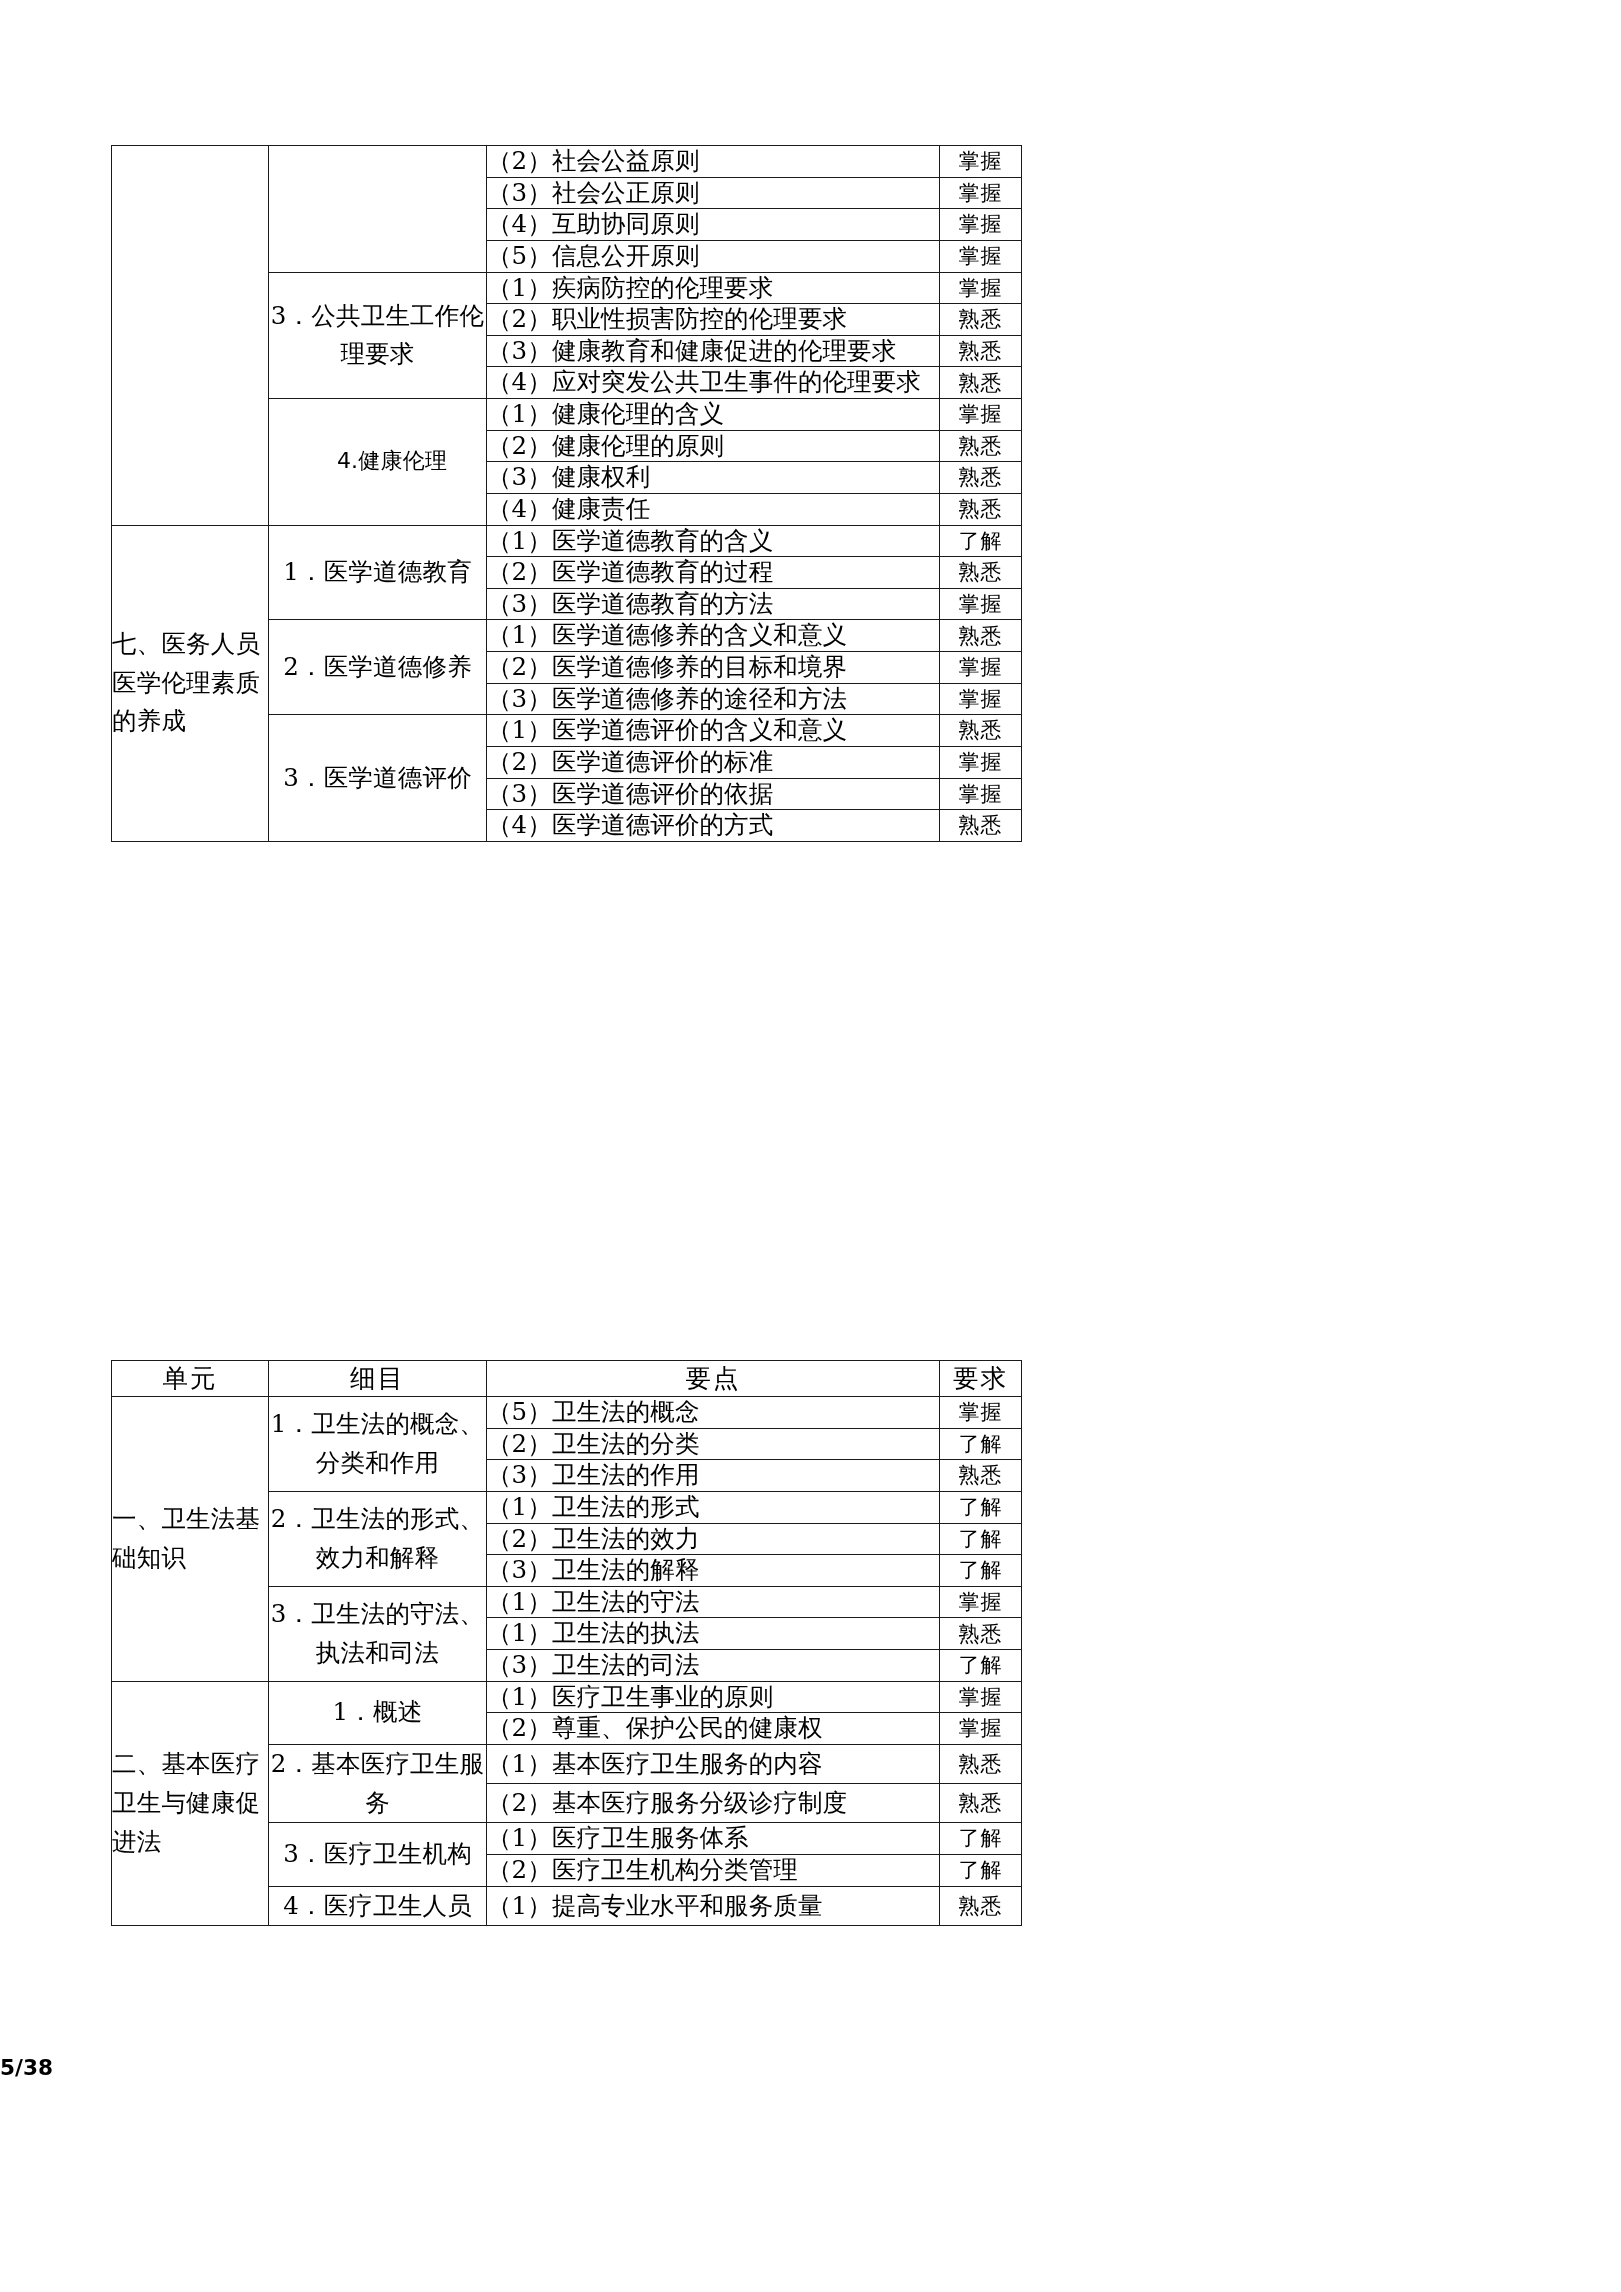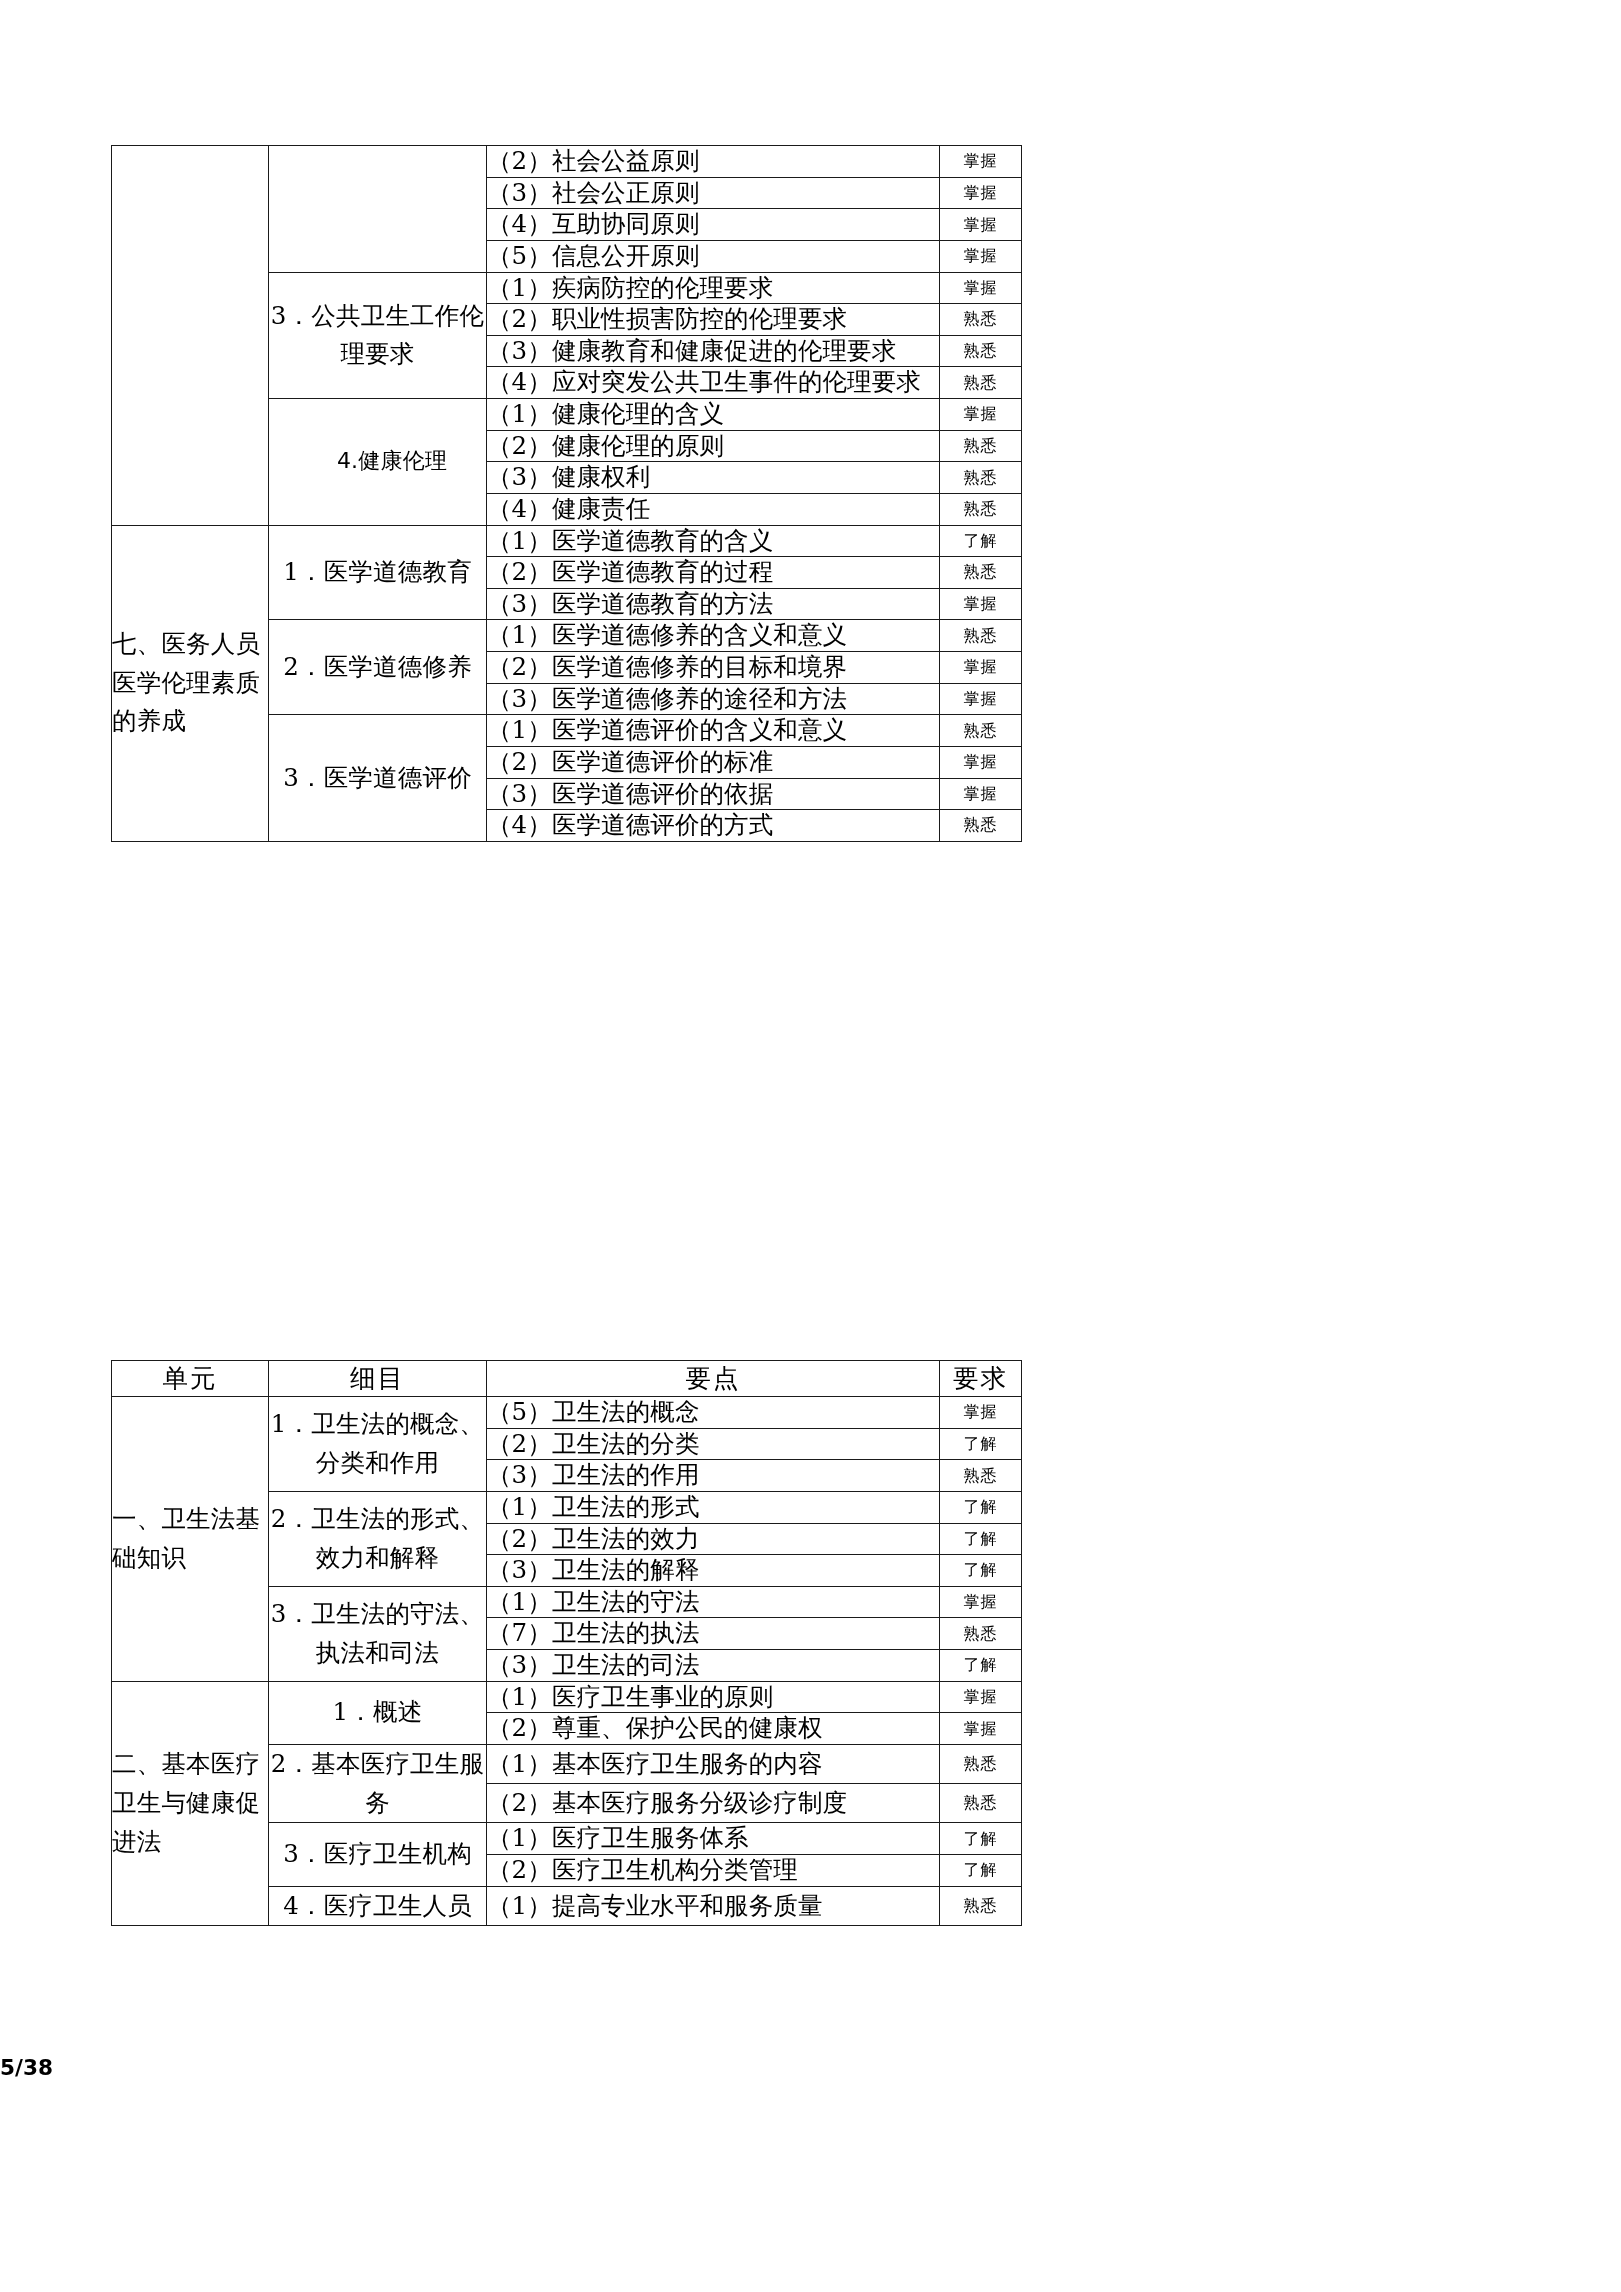--- a/index.html
+++ b/index.html
@@ -68,21 +68,21 @@
   }
   .cell-point {
     font-size: 24.5px;
     line-height: 1.25;
     padding: 4.9px 5.9px 4.9px 15.7px;
     text-align: left;
     white-space: nowrap;
     letter-spacing: 0.1px;
   }
   .cell-req {
-    font-size: 16px;
+    font-size: 21px;
     line-height: 1.25;
     padding: 4.9px 3.9px;
     text-align: center;
     letter-spacing: 1px;
   }
   .hdr {
     font-size: 25.5px;
     font-weight: bold;
     text-align: center;
     padding: 9.8px 3.9px;
@@ -267,21 +267,21 @@
           <tr style="height: 29px;">
             <td class="cell-point">（3）卫生法的解释</td>
             <td class="cell-req">了解</td>
           </tr>
           <tr style="height: 29px;">
             <td class="cell-detail" rowspan="3">3．卫生法的守法、执法和司法</td>
             <td class="cell-point">（1）卫生法的守法</td>
             <td class="cell-req">掌握</td>
           </tr>
           <tr style="height: 29px;">
-            <td class="cell-point">（7）卫生法的执法</td>
+            <td class="cell-point">（1）卫生法的执法</td>
             <td class="cell-req">熟悉</td>
           </tr>
           <tr style="height: 29px;">
             <td class="cell-point">（3）卫生法的司法</td>
             <td class="cell-req">了解</td>
           </tr>
           <tr style="height: 29px;">
             <td class="cell-unit" rowspan="7">二、基本医疗卫生与健康促进法</td>
             <td class="cell-detail" rowspan="2">1．概述</td>
             <td class="cell-point">（1）医疗卫生事业的原则</td>

